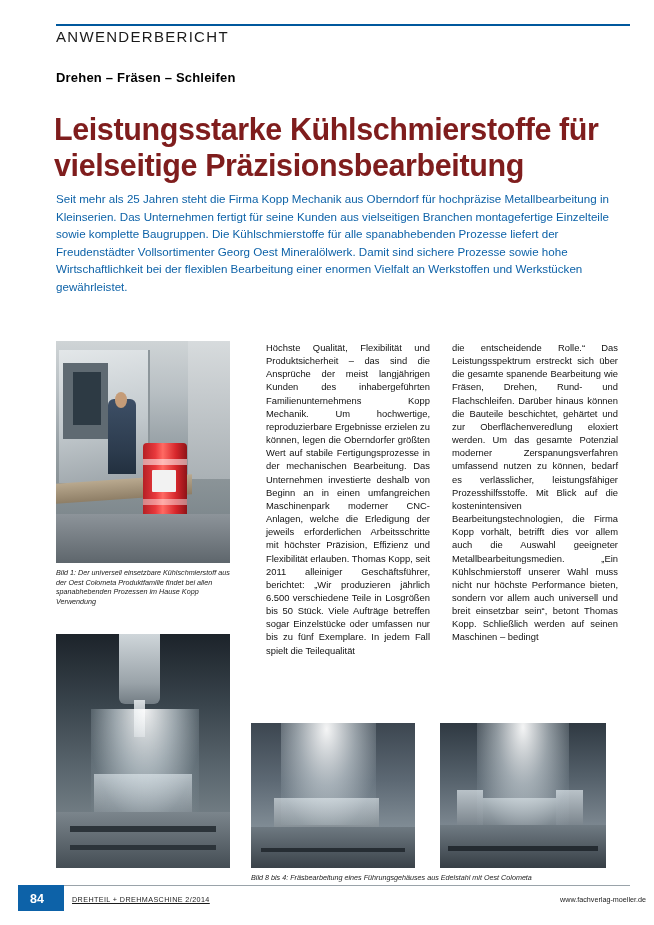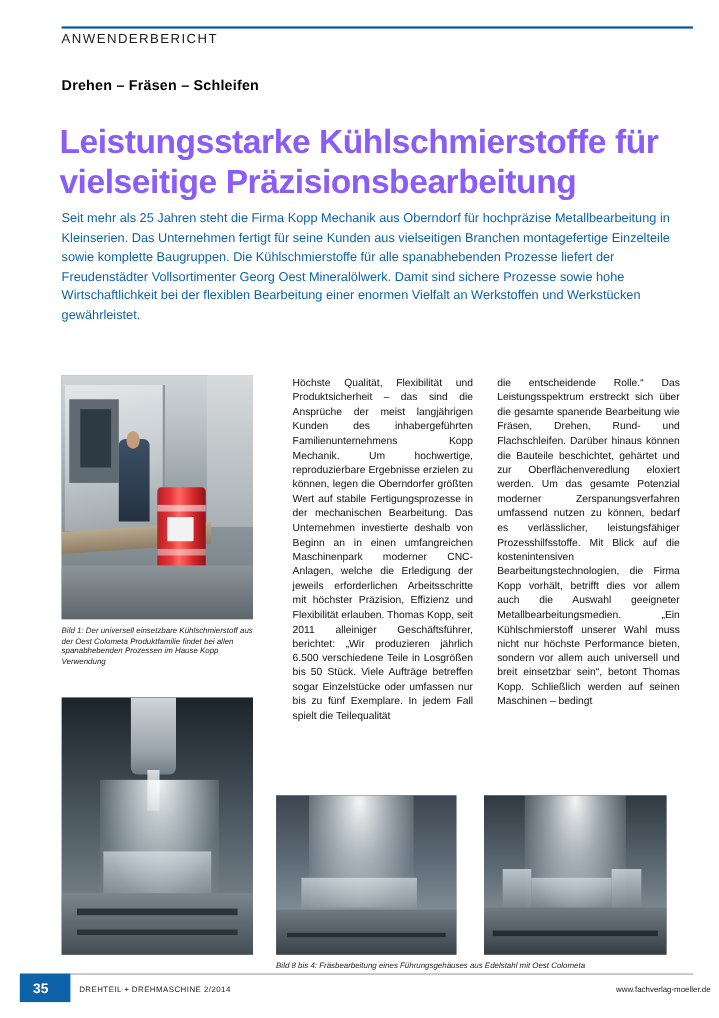--- a/index.html
+++ b/index.html
@@ -24,21 +24,21 @@
   .header-rule {
     position: absolute;
     left: 56px; top: 24px;
     width: 574px;
     height: 2px;
     background: #00589d;
   }
   .header-kicker {
     position: absolute;
     left: 56px; top: 28px;
-    font-size: 12px;
+    font-size: 15px;
     letter-spacing: 1.3px;
     color: #1b1b1b;
     font-weight: 400;
     text-align: right;
   }
 
   
   .overline {
     position: absolute;
     left: 56px; top: 70px;
@@ -47,21 +47,21 @@
     color: #000000;
     letter-spacing: 0.2px;
   }
   .headline {
     position: absolute;
     left: 54px; top: 92px;
     width: 580px;
     font-size: 30.5px;
     line-height: 1.16;
     font-weight: bold;
-    color: #8b5cf6;
+    color: #7f1d1d;
     letter-spacing: -0.4px;
   }
 
   
   .lead {
     position: absolute;
     left: 56px; top: 190px;
     width: 572px;
     font-size: 11.6px;
     line-height: 1.52;
@@ -122,20 +122,21 @@
     font-size: 12.5px;
     font-weight: bold;
     color: #ffffff;
   }
   .footer-left {
     position: absolute;
     left: 72px; top: 895px;
     font-size: 7.2px;
     letter-spacing: 0.4px;
     color: #1b1b1b;
+    text-decoration: underline;
   }
   .footer-right {
     position: absolute;
     right: 8px; top: 895px;
     font-size: 7.2px;
     color: #1b1b1b;
   }
   .footer-rule {
     position: absolute;
     left: 64px; top: 885px;
@@ -323,15 +324,15 @@
   <div class="ph-layer part"></div>
   <div class="ph-layer spray"></div>
   <div class="ph-layer table"></div>
   <div class="ph-layer slot"></div>
 </div>
 
 <div class="caption" id="cap234">Bild 8 bis 4: Fräsbearbeitung eines Führungsgehäuses aus Edelstahl mit Oest Colometa</div>
 
 <div class="footer-rule"></div>
 <div class="footer-bar"></div>
-<div class="footer-page">35</div>
+<div class="footer-page">84</div>
 <div class="footer-left">DREHTEIL + DREHMASCHINE 2/2014</div>
 <div class="footer-right">www.fachverlag-moeller.de</div>
 
 </body></html>

